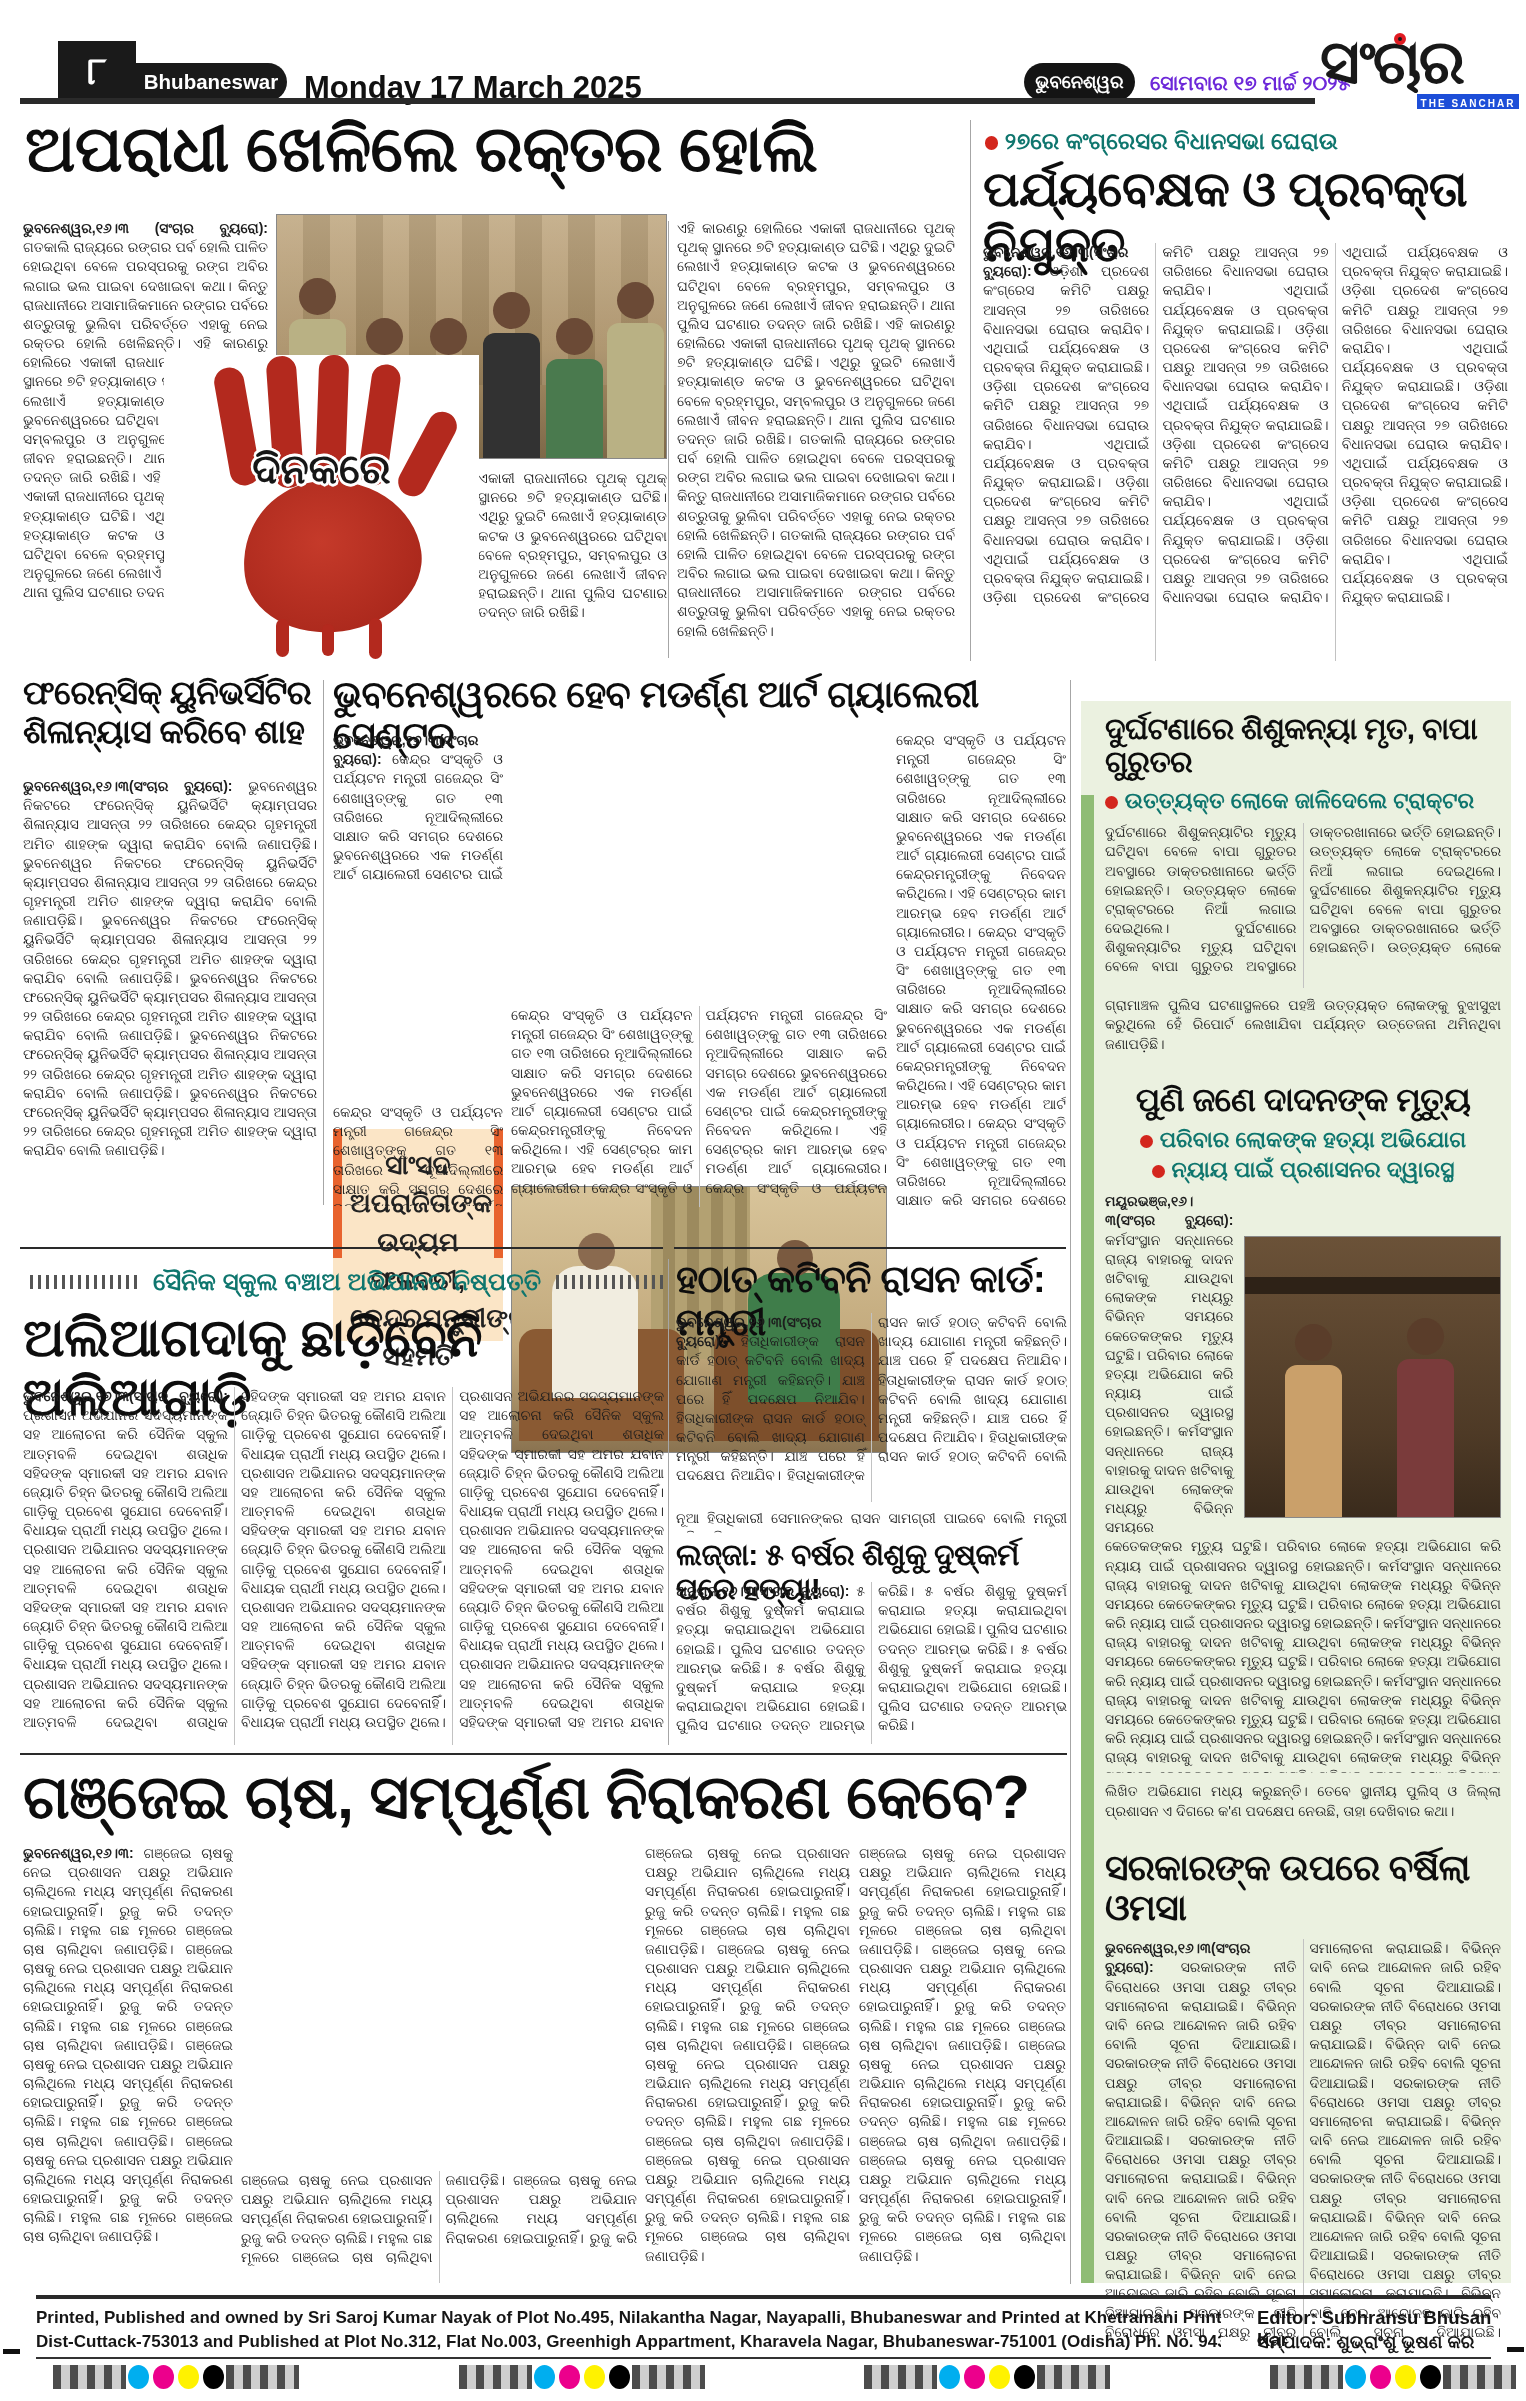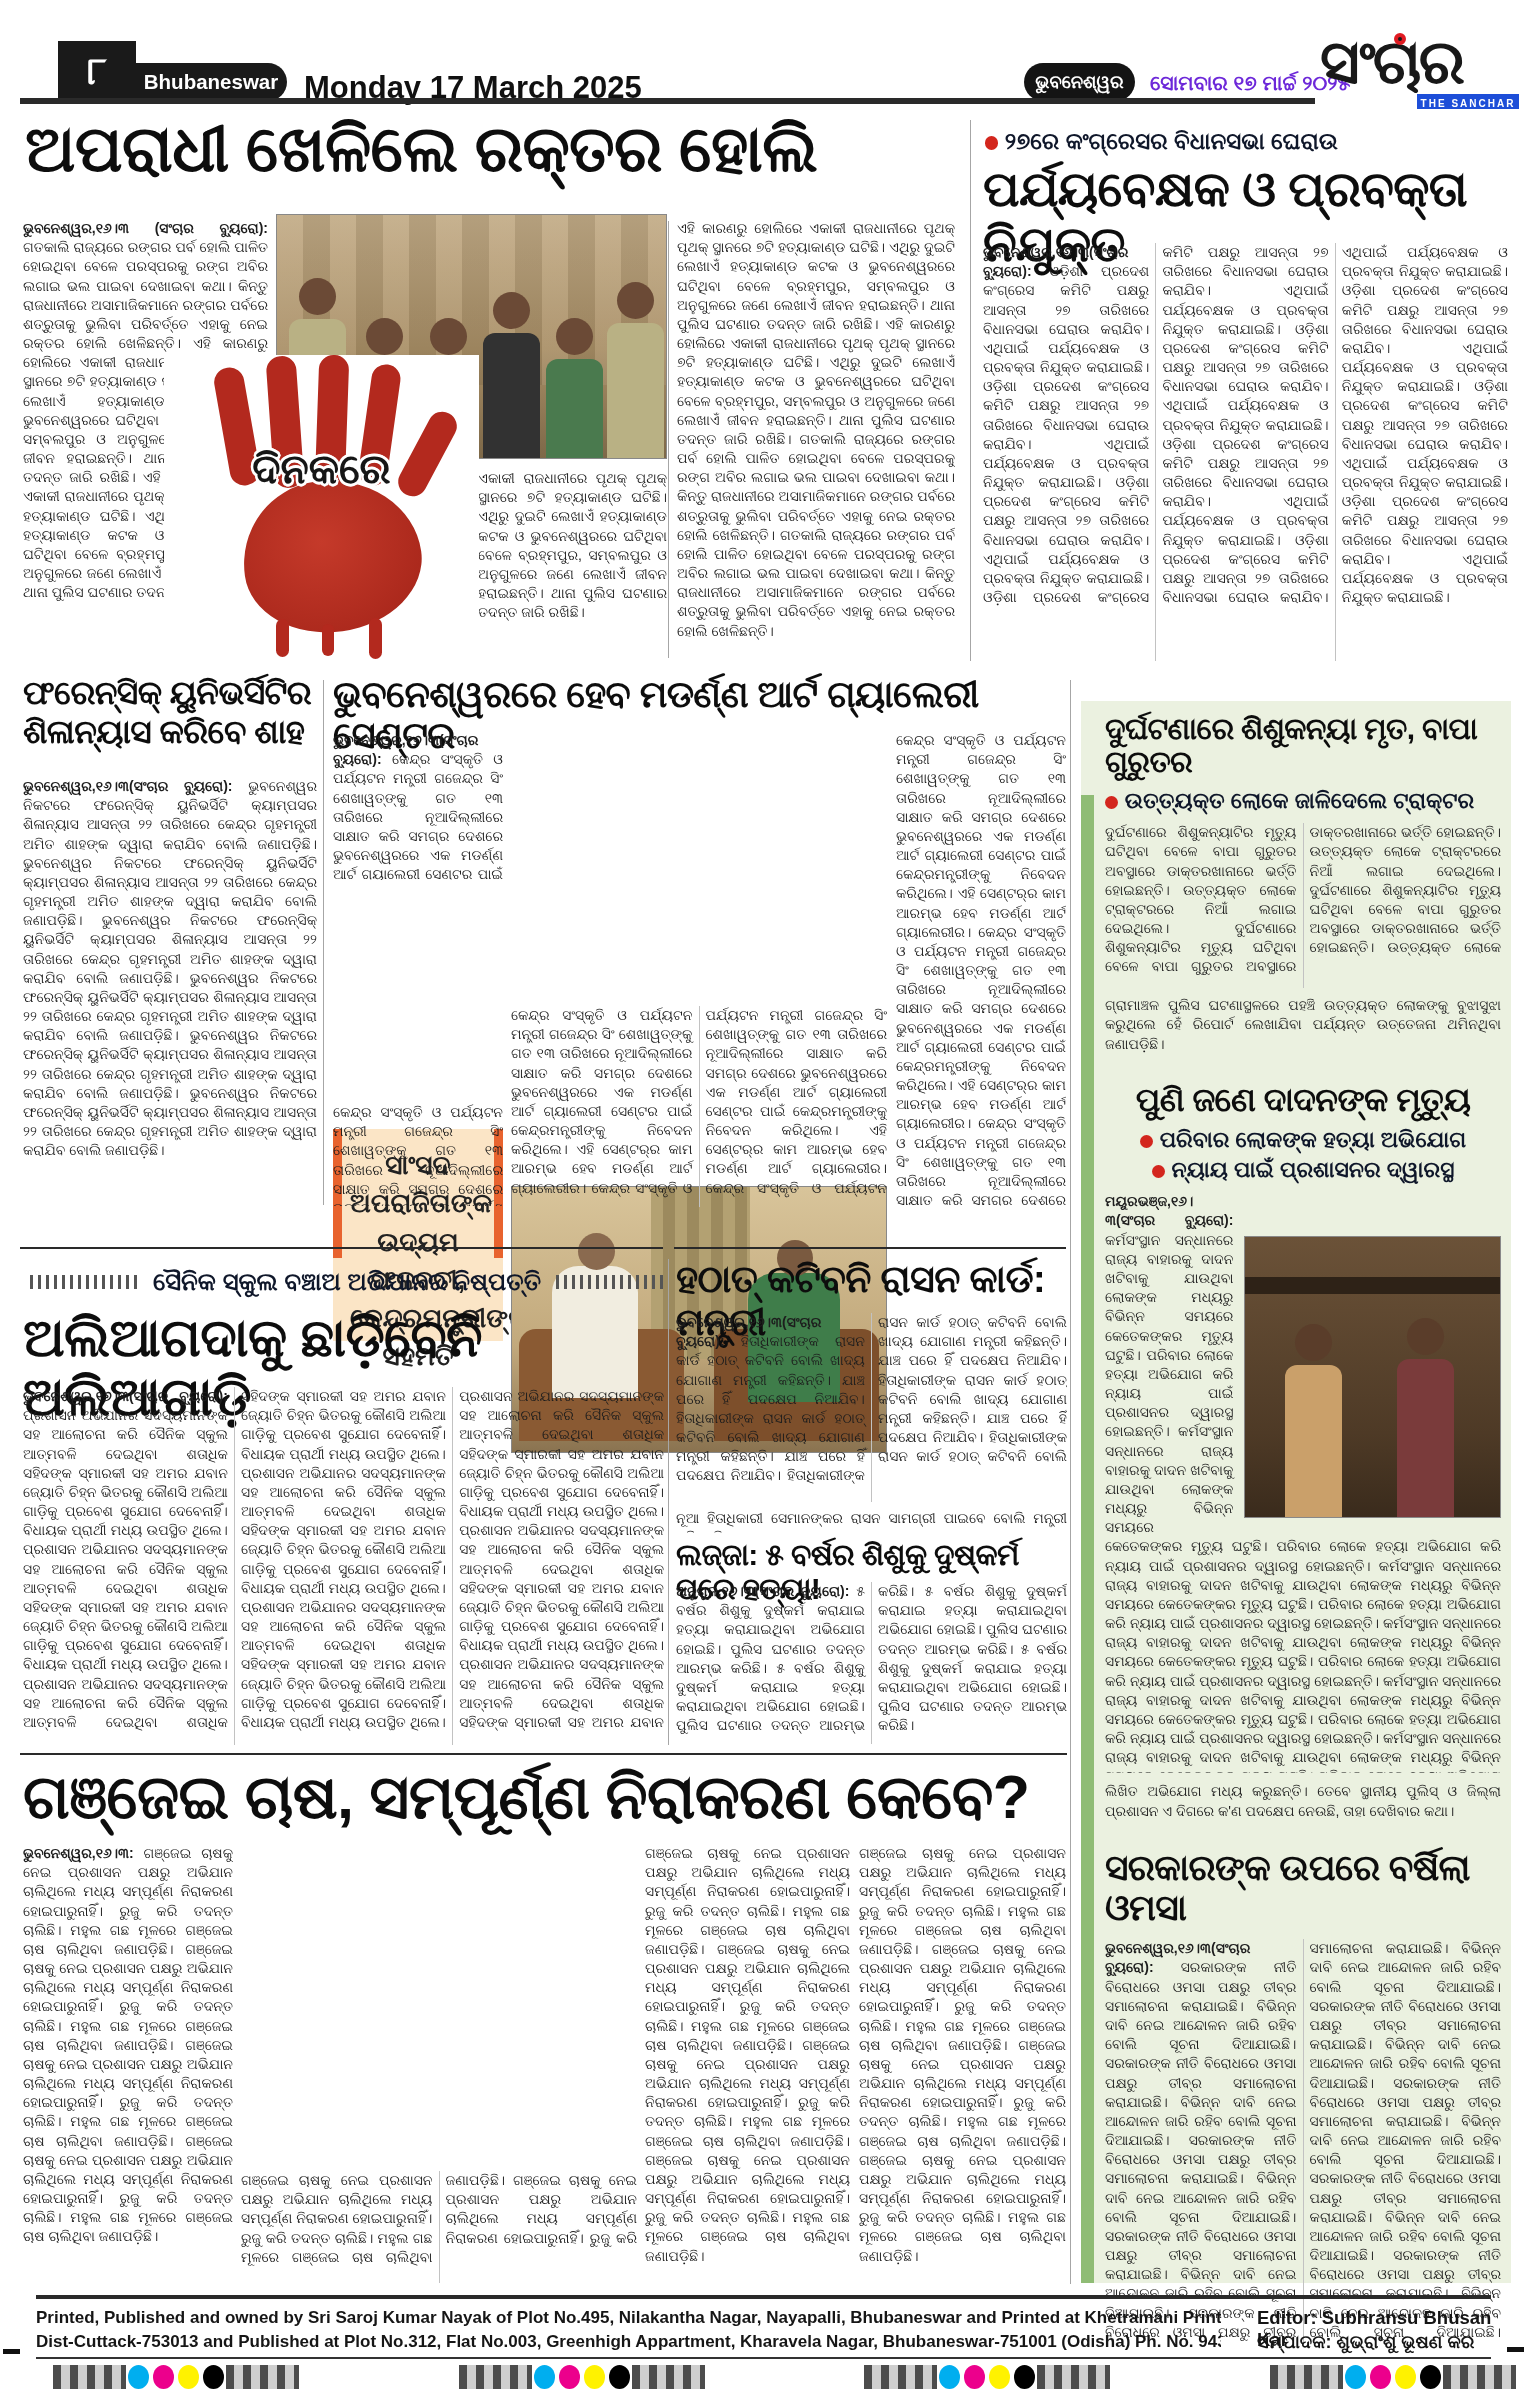--- a/index.html
+++ b/index.html
@@ -6,21 +6,21 @@
 html,body{width:1526px;height:2401px}
 body{position:relative;background:#fff;font-family:"Liberation Sans","DejaVu Sans",sans-serif;color:#151515;overflow:hidden}
 .abs{position:absolute}
 .bt{font-size:14px;line-height:1.37;text-align:justify;color:#1d1d1d;overflow:hidden;word-break:break-word}
 .bt b{font-weight:bold}
 .hl{font-weight:bold;color:#0d0d0d;letter-spacing:-0.7px;line-height:1.12}
 .vline{width:1.3px;background:#a6a6a6}
 .hline{background:#2a2a2a}
 .cols2{column-count:2;column-gap:13.2px;column-rule:0.7px solid #c2c2c2}
 .cols3{column-count:3;column-gap:13.2px;column-rule:0.7px solid #c2c2c2}
-.kick{font-weight:bold;color:#0f172a}
+.kick{font-weight:bold;color:#0f766e}
 .dot{display:inline-block;width:13.2px;height:13.2px;border-radius:50%;background:#d3261d;margin-right:6.6px;vertical-align:middle}
 .photo{overflow:hidden;position:relative;border:0.7px solid #888}
 .person{position:absolute;bottom:0}
 .head{width:37px;height:37px;border-radius:50%;background:#6b4a36;margin:0 auto}
 .torso{width:57px;height:99px;border-radius:12px 12px 0 0;margin-top:4px}
 .greenbox{background:#ebf1e0}
 .peach{background:#fbe5c6;position:relative;text-align:center}
 .obar{position:absolute;top:0;width:9.2px;height:129px;background:#e8632e}
 .handtxt{position:absolute;left:0;width:100%;text-align:center;font-weight:bold;color:#161616;
  text-shadow:-2.6px 0 0 #fff,2.6px 0 0 #fff,0 -2.6px 0 #fff,0 2.6px 0 #fff,-2px -2px 0 #fff,2px 2px 0 #fff,-2px 2px 0 #fff,2px -2px 0 #fff;z-index:5}

